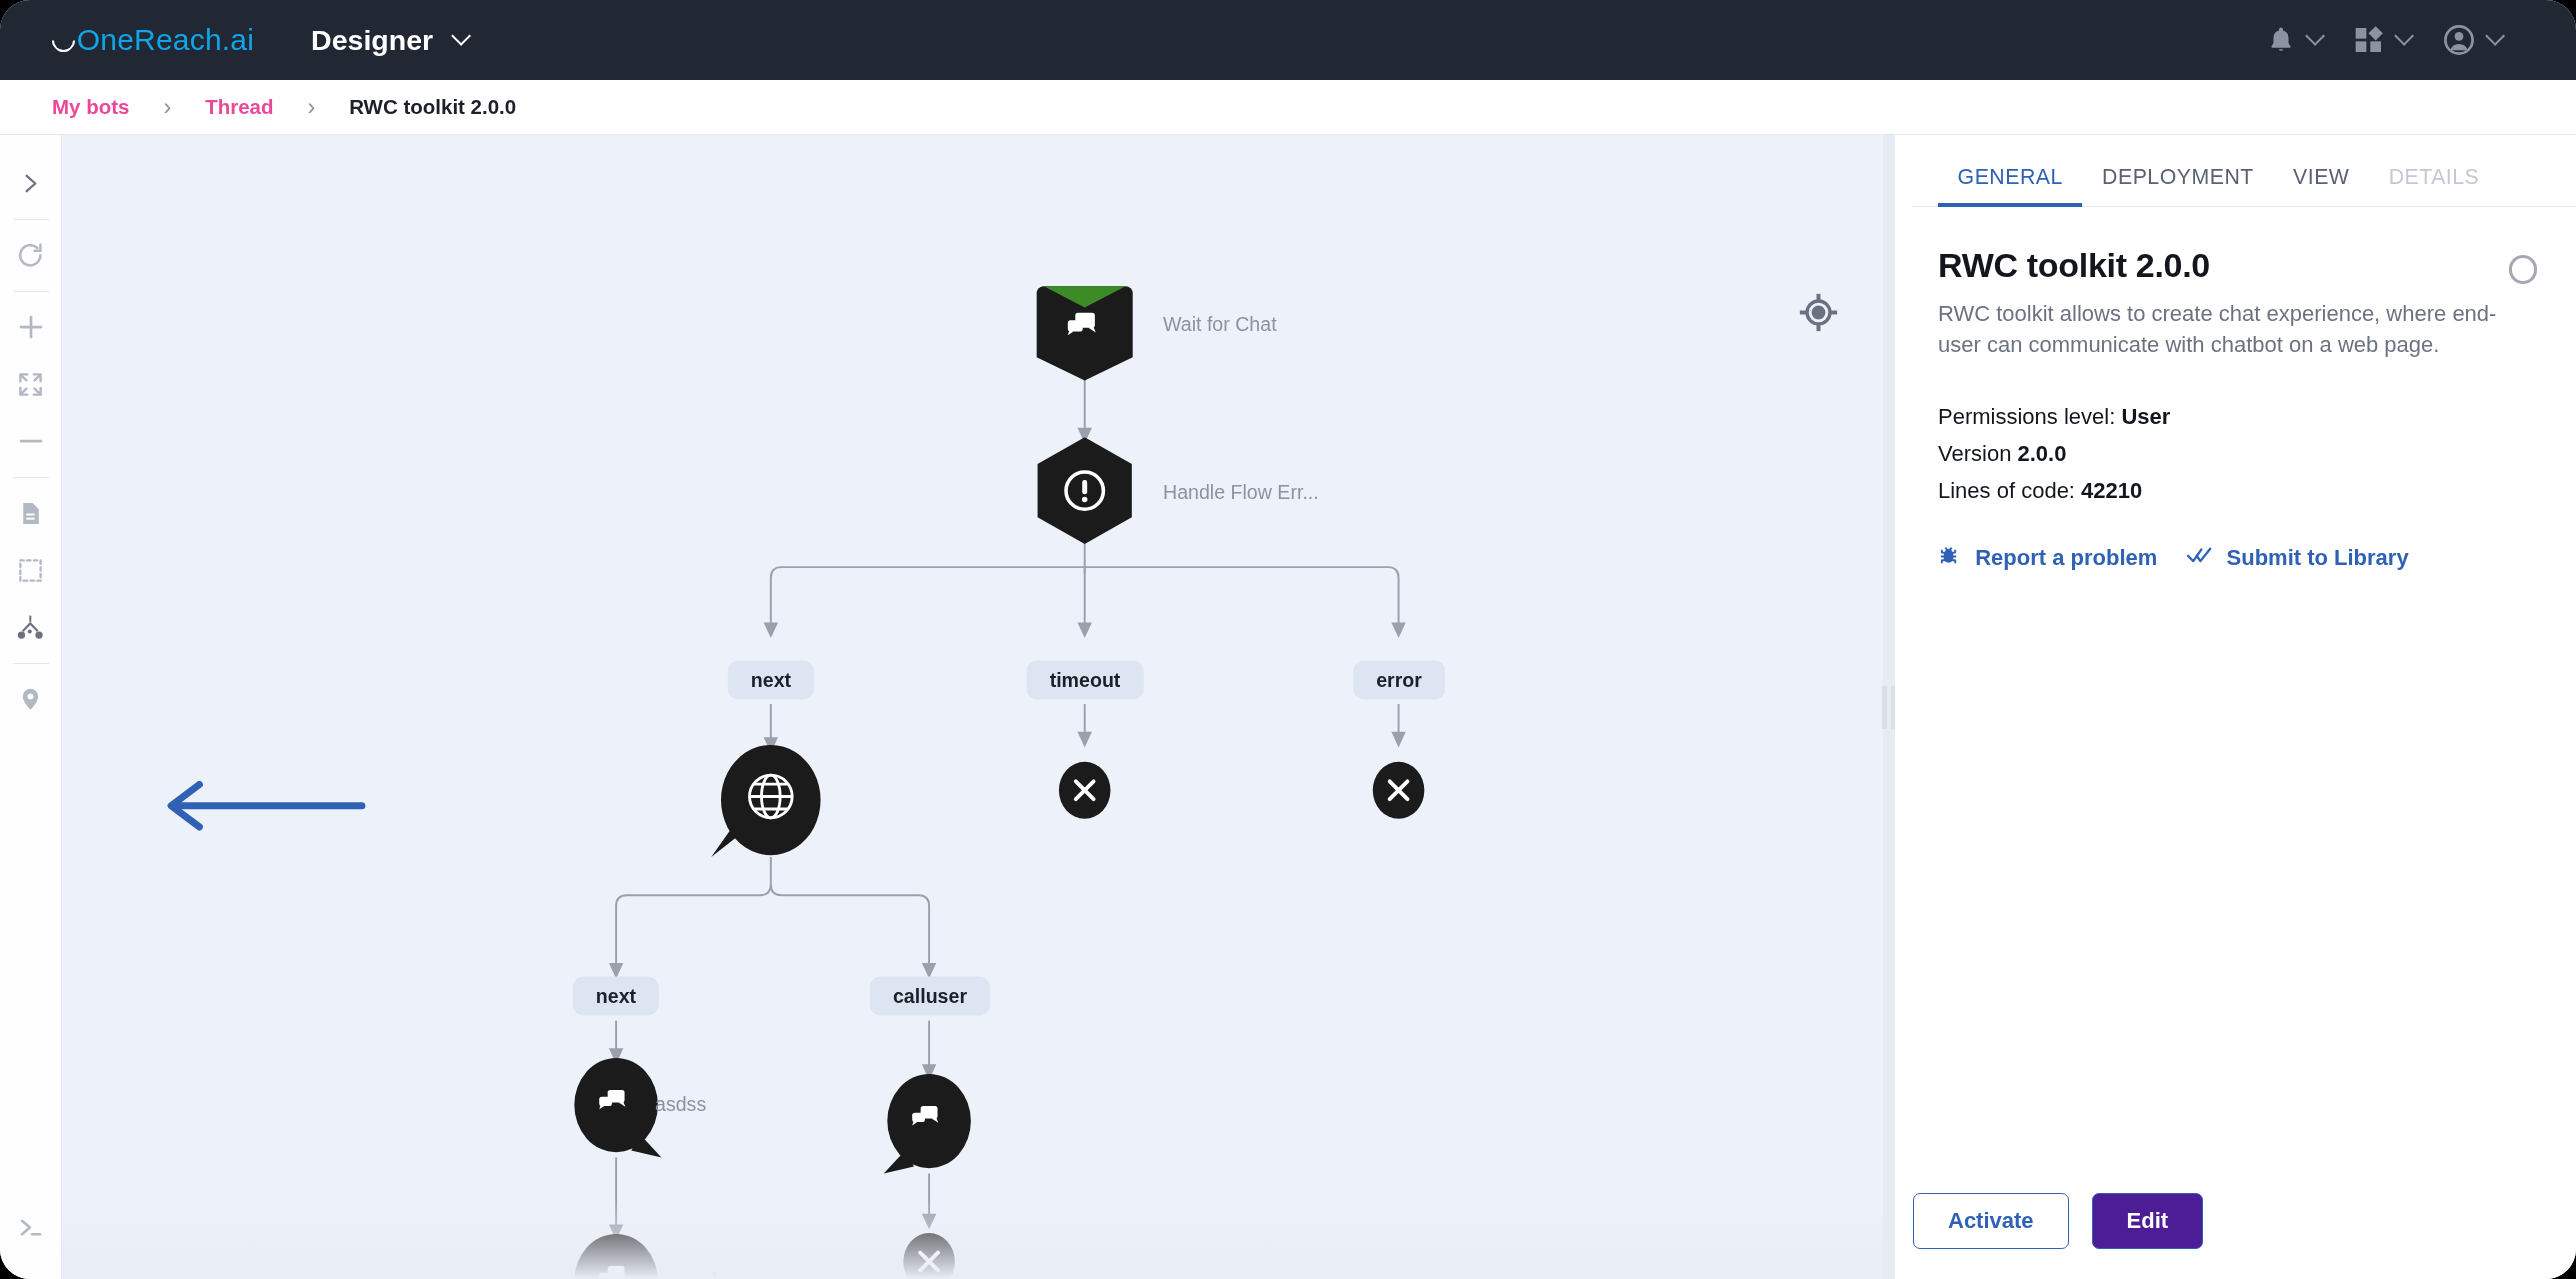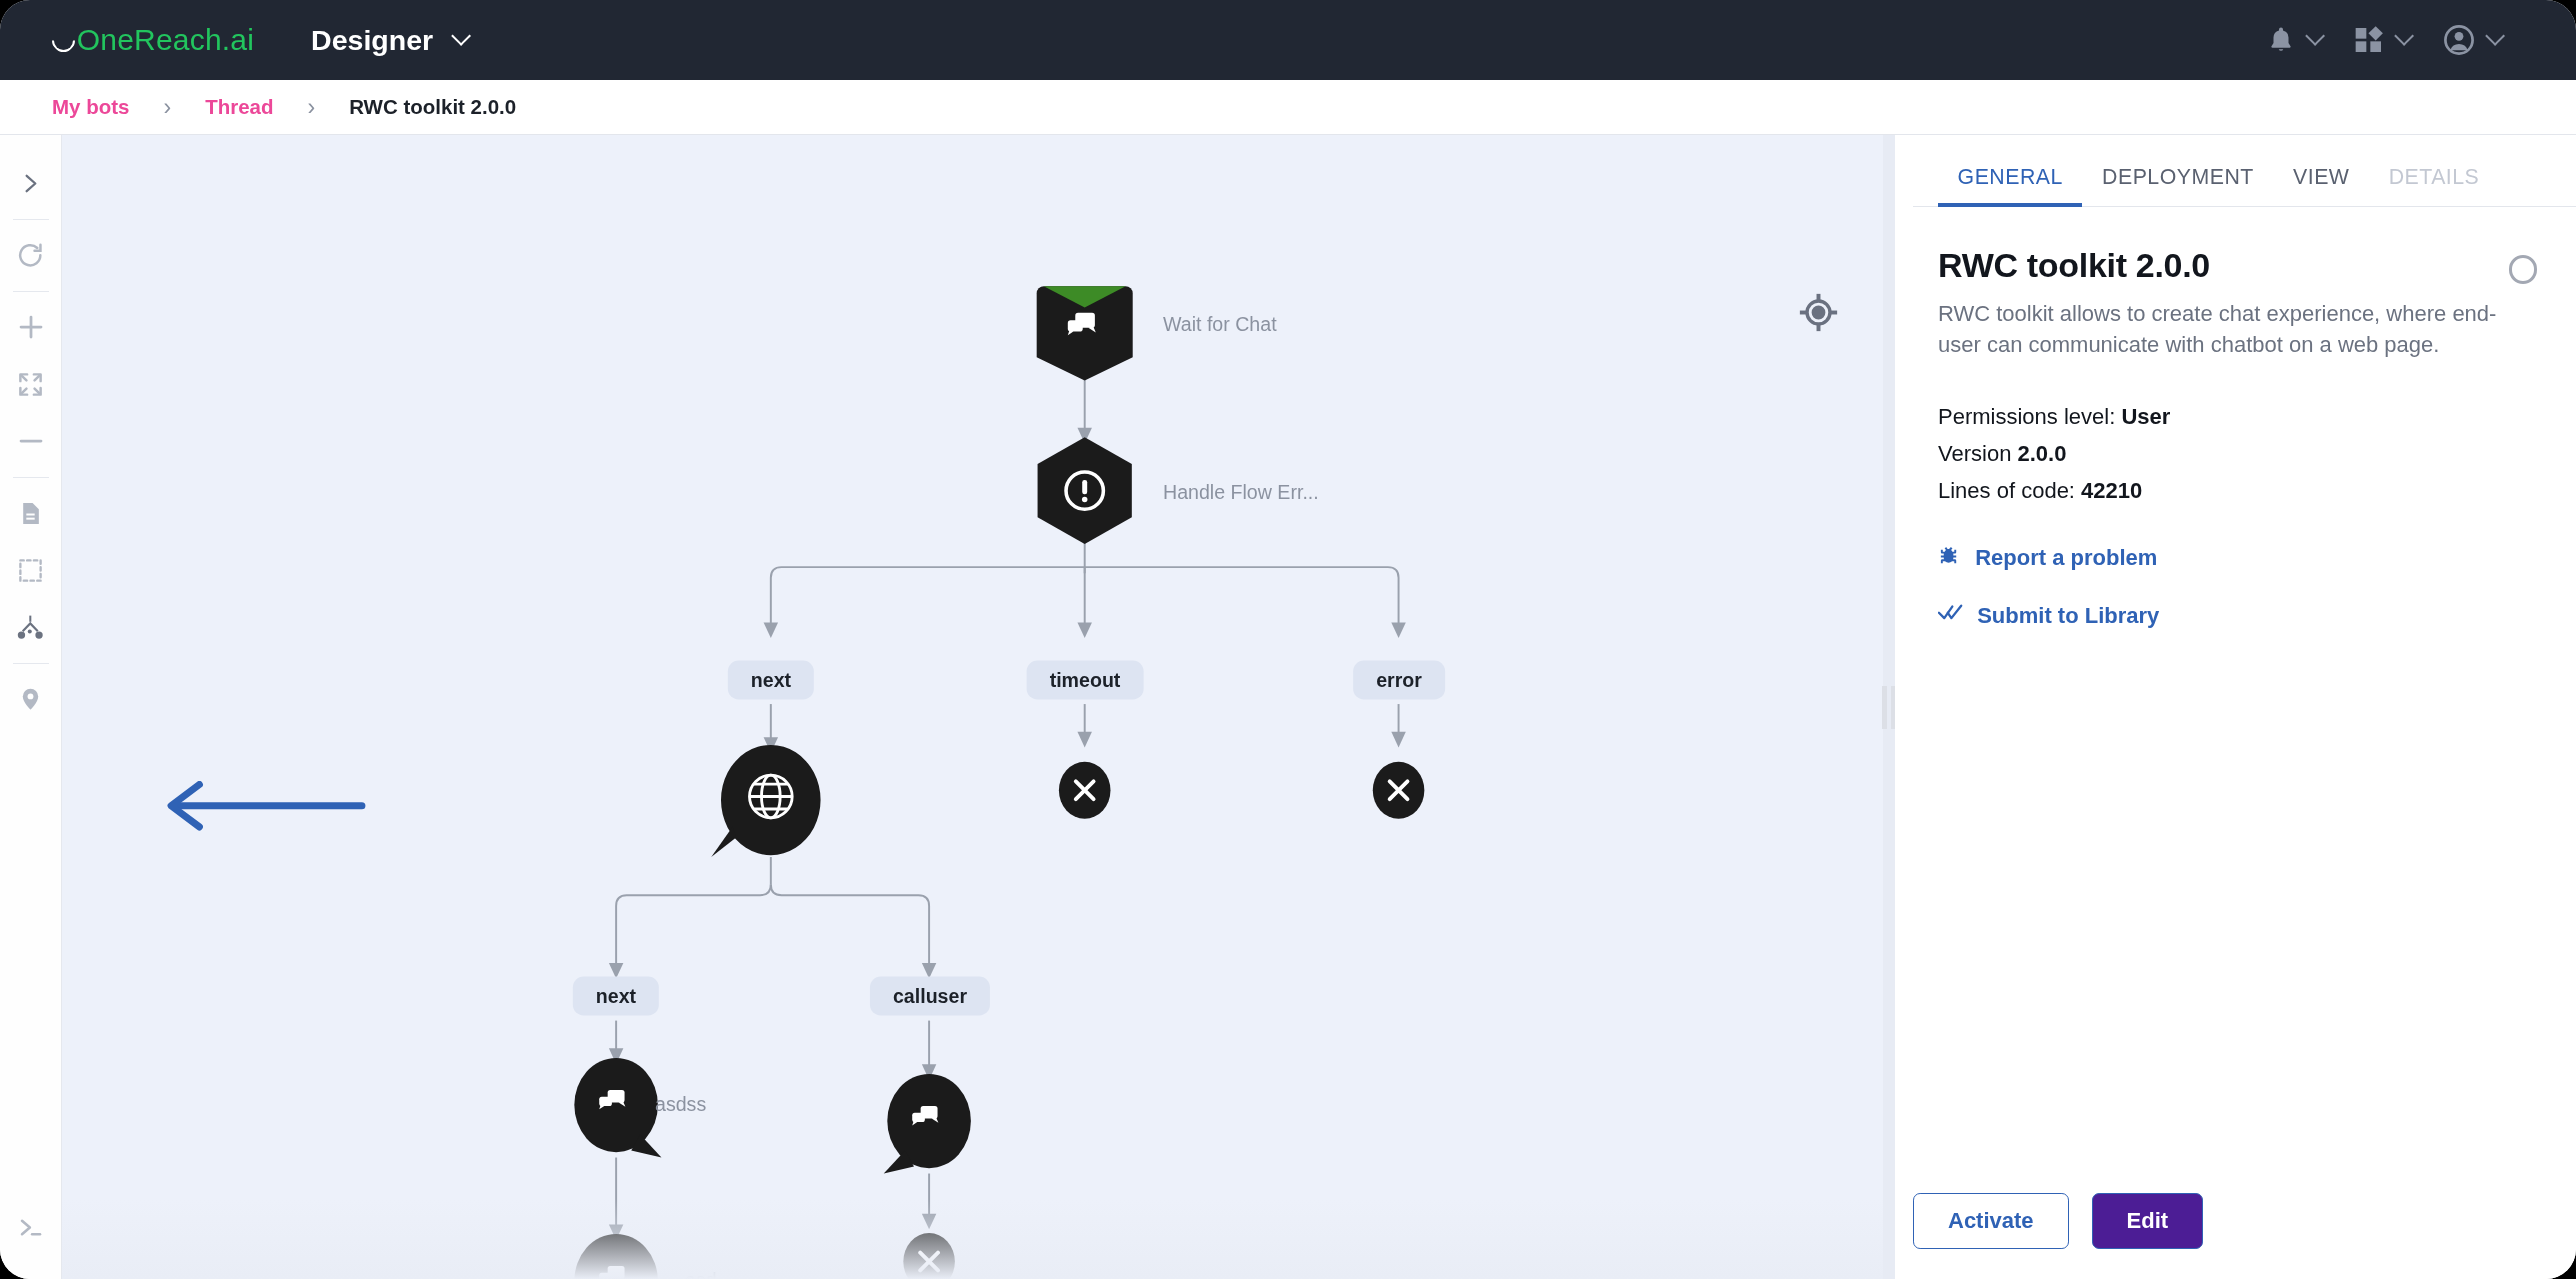--- a/index.html
+++ b/index.html
@@ -20,21 +20,21 @@
   
   .topbar {
     height: 80px; flex: 0 0 80px;
     background: #212733;
     display: flex; align-items: center;
     padding: 0 36px 0 52px;
     position: relative;
   }
   .brand {
     display: flex; align-items: baseline;
-    color: #22c55e;
+    color: #0ea5e9;
     font-size: 30px; letter-spacing: 0.2px;
   }
   .brand-logo-c {
     display: inline-block; width: 23px; height: 23px;
     border: 2.7px solid #fff; border-radius: 50%;
     border-right-color: transparent; border-top-color: transparent;
     transform: rotate(-45deg);
     margin-right: 1.8px; position: relative; top: 1.8px;
   }
   .brand-text { font-size: 30px; font-weight: 400; }
@@ -177,21 +177,21 @@
     padding: 16px 0 16px 3.6px;
     border-bottom: 0.9px solid #e3e6ec;
     font-size: 23px; font-weight: 700; color: #12161d;
   }
   .acc-chev {
     width: 9.8px; height: 9.8px;
     border-right: 2.2px solid #6b7280; border-top: 2.2px solid #6b7280;
     transform: rotate(45deg); margin-left: 3.6px;
   }
 
-  .links { margin-top: 34px; display: flex; flex-direction: column; gap: 30px; }
+  .links { margin-top: 34px; display: flex; flex-direction: row; gap: 30px; }
   .link-row {
     display: flex; align-items: center; gap: 14.2px;
     color: #2f62b5; font-size: 22px; font-weight: 700;
   }
 
   .panel-footer {
     padding: 0 30px 30px 0;
     display: flex; justify-content: flex-start; align-items: center; gap: 23px;
   }
   .btn {

